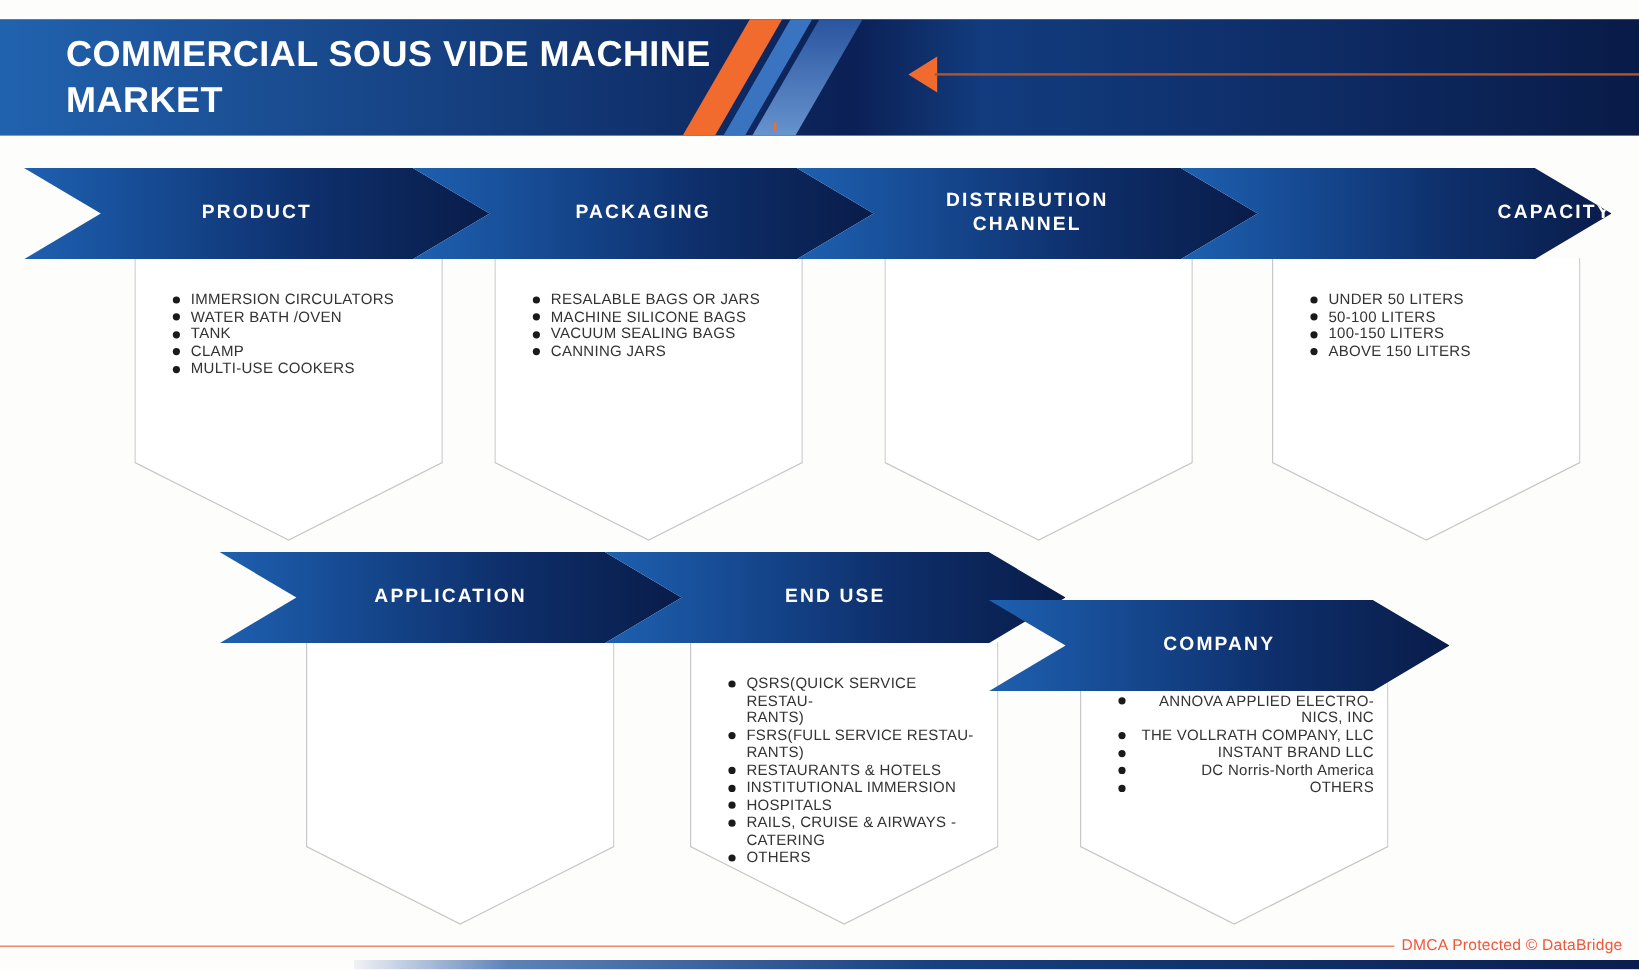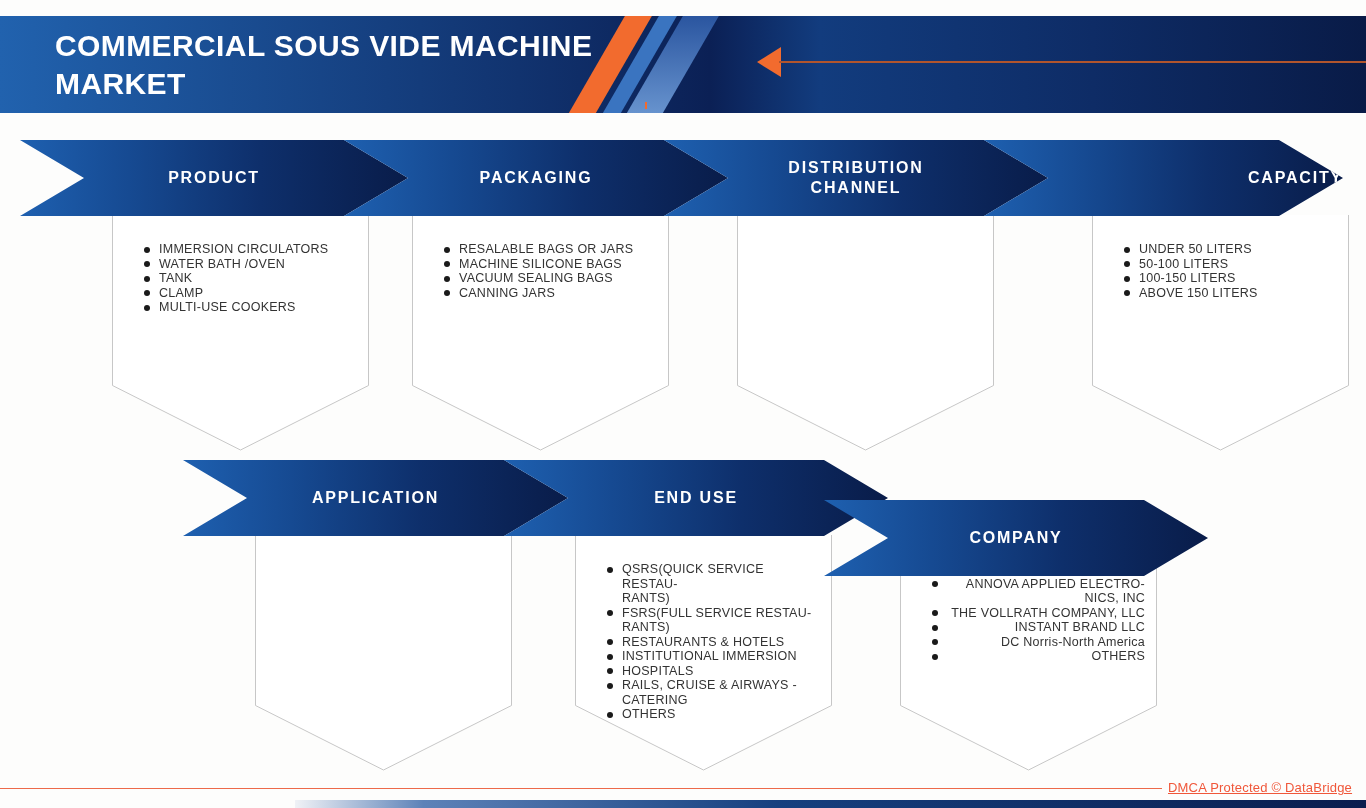--- a/index.html
+++ b/index.html
@@ -34,31 +34,31 @@
   .a3{left:664px;width:384px;z-index:3;}
   .a4{left:984px;width:359px;z-index:4;justify-content:flex-end;}
   .a5{left:183px;width:385px;z-index:1;}
   .a6{left:504px;width:384px;z-index:2;}
   .a7{left:824px;width:384px;z-index:3;margin-top:40px;}
 
   
   .panel{position:absolute;width:257px;height:236px;}
   .panel svg{position:absolute;left:0;top:0;}
   .row1{top:215px;} .row2{top:535px;}
-  .p1{left:92px;margin-left:20px;} .p2{left:412px;} .p3{left:737px;} .p4{left:1060px;margin-left:32px;}
+  .p1{left:92px;margin-left:20px;} .p2{left:412px;} .p3{left:737px;} .p4{left:1060px;}
   .p5{left:255px;} .p6{left:575px;} .p7{left:900px;text-align:right;}
   .panel ul{position:absolute;left:30px;top:27px;right:12px;margin:0;padding:0;list-style:none;}
   .panel li{position:relative;padding-left:17px;margin:0;
     font-size:12.5px;line-height:14.5px;letter-spacing:.25px;color:#333333;white-space:pre-line;}
   .panel li::before{content:"";position:absolute;left:2px;top:4.5px;width:6px;height:6px;
     border-radius:50%;background:#1a1a1a;}
 
   
   .footer-line{position:absolute;left:0;top:788px;width:1162px;height:1px;background:#ed6a4a;}
-  .dmca{position:absolute;left:1168px;top:780px;width:190px;font-size:13px;color:#f0573a;letter-spacing:.2px;text-decoration:underline;}
+  .dmca{position:absolute;left:1168px;top:780px;width:190px;font-size:13px;color:#f0573a;letter-spacing:.2px;}
   .bottom-bar{position:absolute;left:295px;top:800px;width:1071px;height:8px;
     background:linear-gradient(90deg,#f0f2f6 0%,#5d82b8 12%,#16407f 45%,#0a1d4e 100%);}
 </style>
 </head>
 <body>
 
 <div class="stage">
 
   <div class="header">
     <div class="stripe orange"></div>

